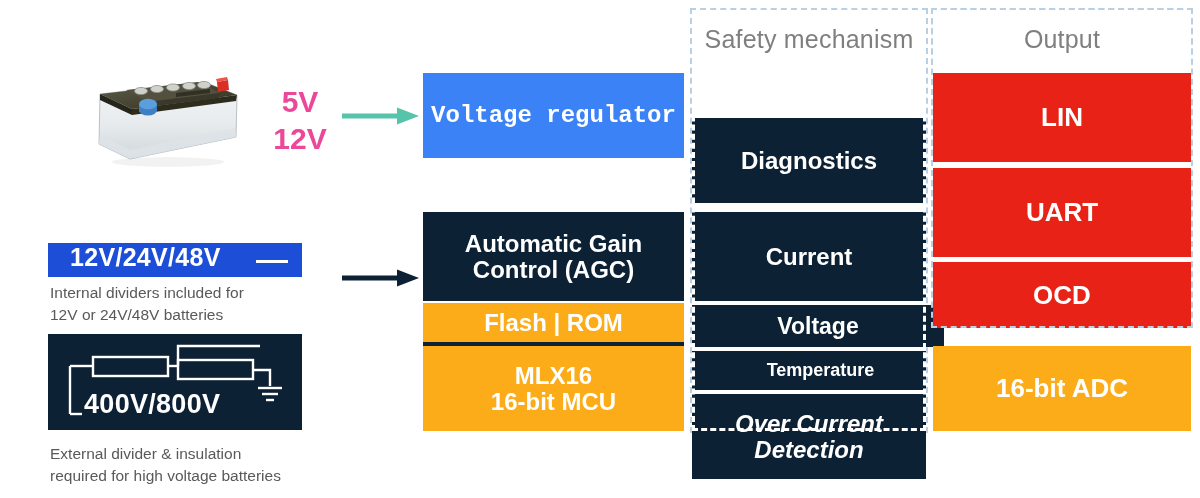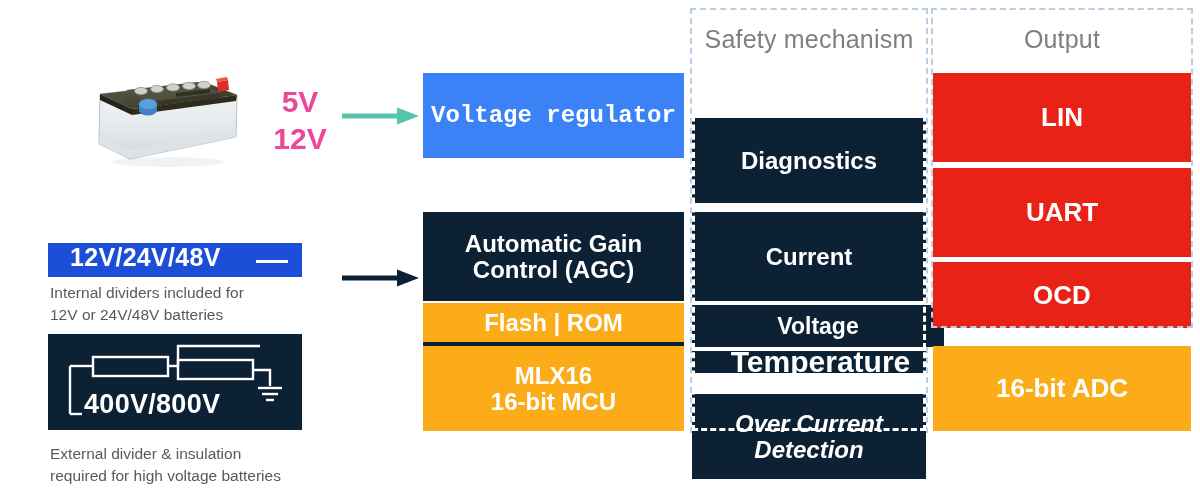--- a/index.html
+++ b/index.html
@@ -215,21 +215,21 @@
   </div>
 
   <div class="blk navy" style="left:692px;top:164px;width:234px;height:89px;font-size:24px;">
     <span>Current</span>
   </div>
 
   <div class="blk navy" style="left:692px;top:257px;width:252px;height:42px;font-size:23px;">
     <span>Voltage</span>
   </div>
 
-  <div class="blk navy" style="left:692px;top:303px;width:234px;height:22px;font-size:30px;padding-left:23px;">
+  <div class="blk navy" style="left:692px;top:303px;width:234px;height:39px;font-size:18px;padding-left:23px;">
     <span>Temperature</span>
   </div>
 
   <div class="blk navy" style="left:692px;top:346px;width:234px;height:85px;font-size:24px;flex-direction:column;font-style:italic;">
     <span>Over Current</span>
     <span>Detection</span>
   </div>
 
   <div class="dashinner" style="left:692px;top:70px;width:234px;height:361px;border-top:none;"></div>
 

